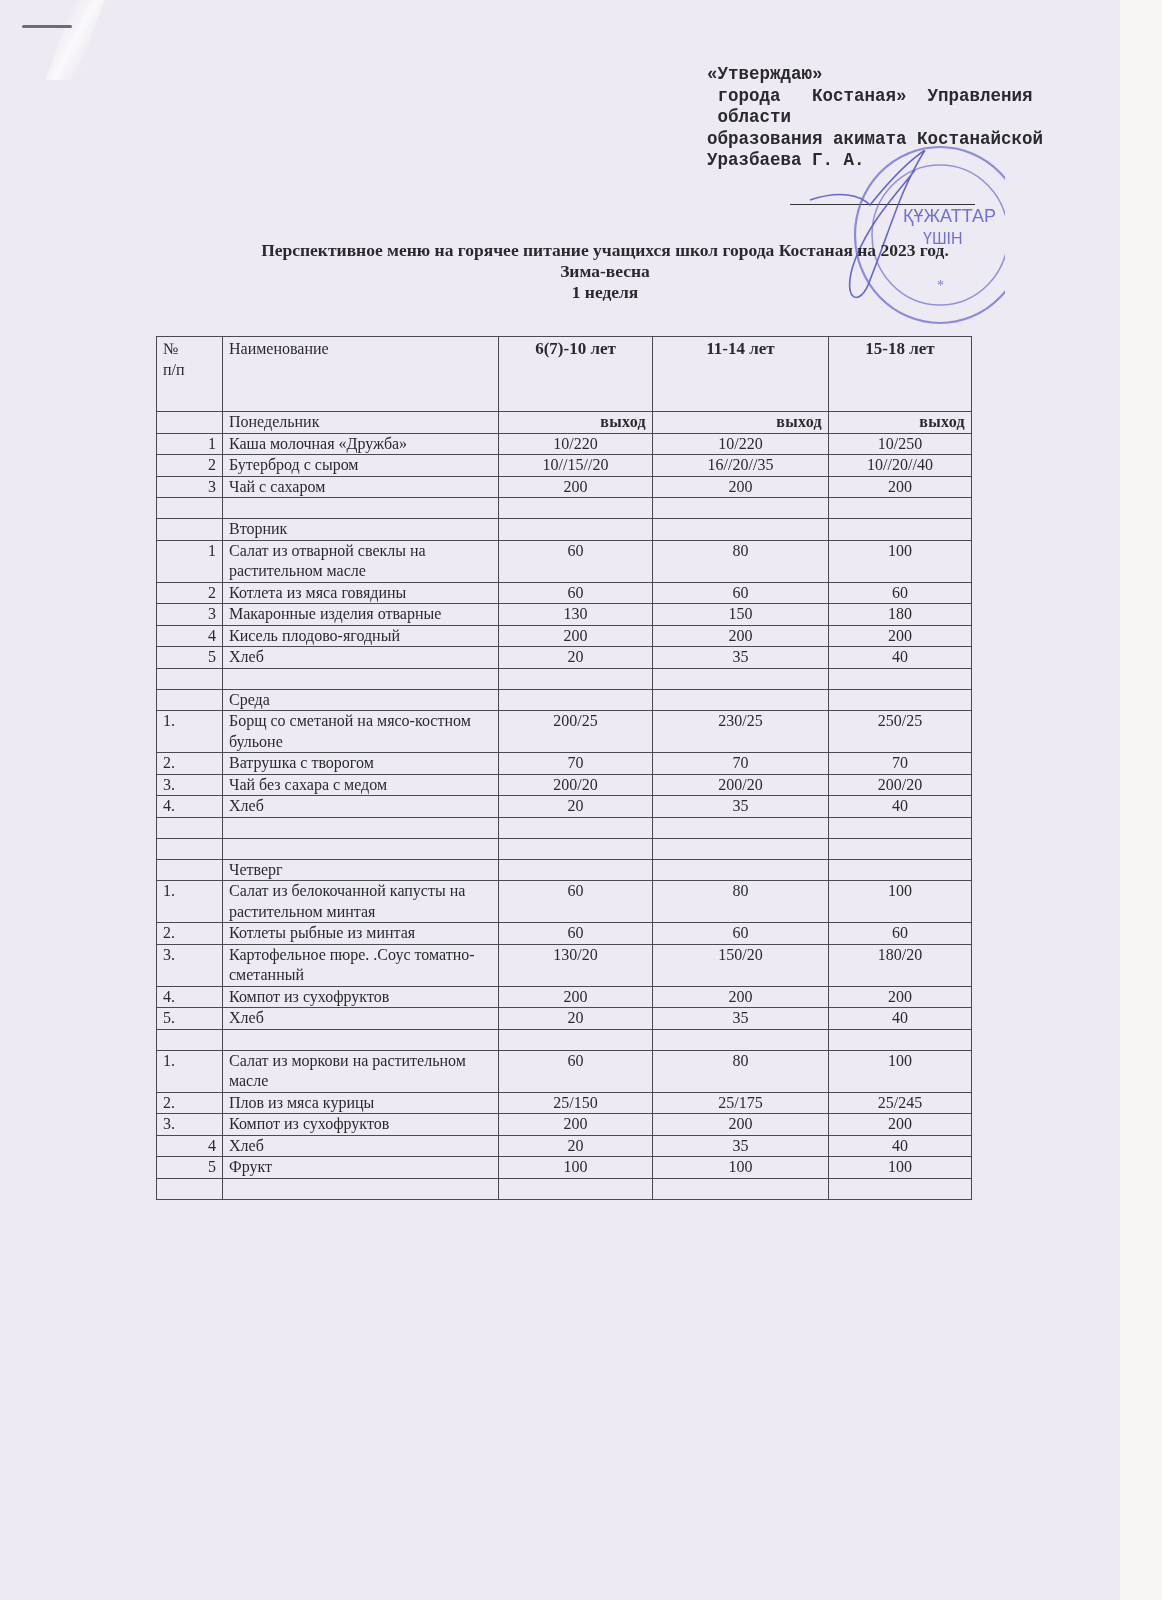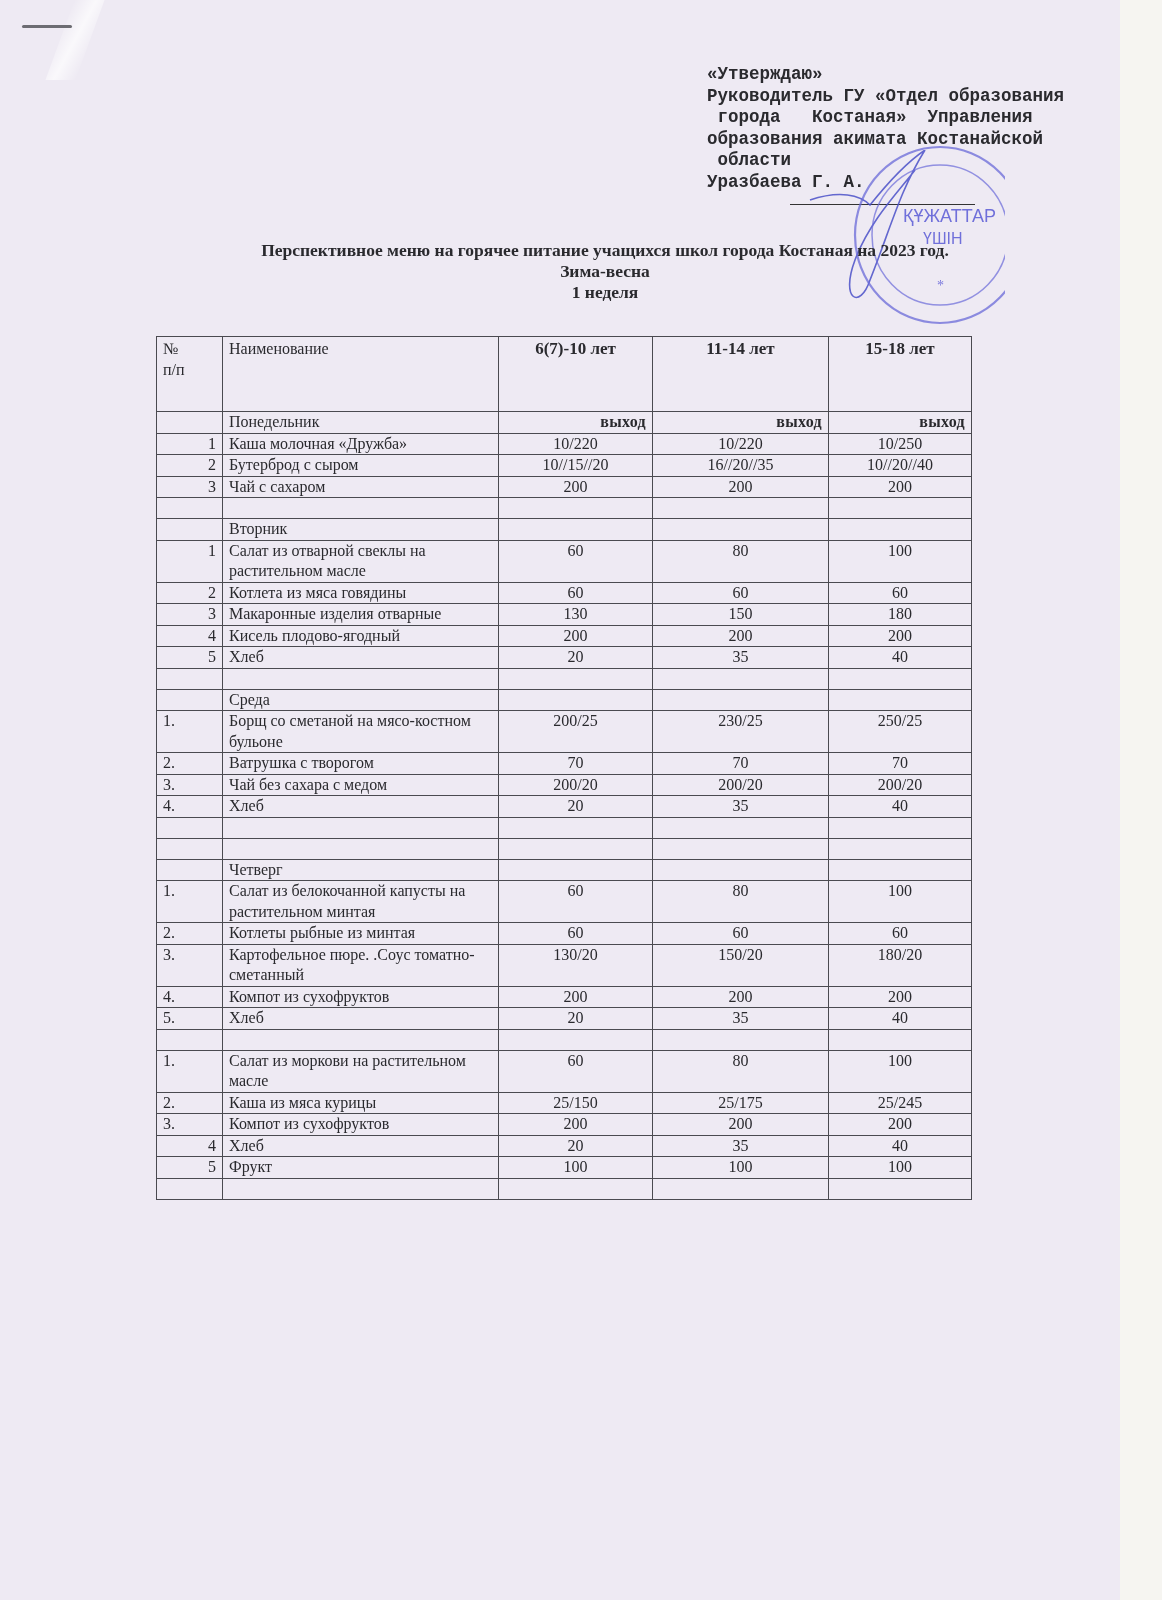--- a/index.html
+++ b/index.html
@@ -67,24 +67,23 @@
   </style>
 </head>
 <body>
 
 <div class="paper-edge"></div>
 <div class="fold-line"></div>
 <div class="staple-mark"></div>
 
 <div class="approval">
   <div>«Утверждаю»</div>
-  <div>Руководитель ГУ «Отдел образования</div>
   <div> города   Костаная»  Управления</div>
+  <div> области</div>
   <div>образования акимата Костанайской</div>
-  <div> области</div>
   <div>Уразбаева Г. А.</div>
 </div>
 <div class="sig-line"></div>
 
 <svg class="signature" viewBox="0 0 200 170">
   <path d="M10 50 C 40 40, 60 45, 70 55 C 90 30, 110 10, 125 0 M 125 0 C 100 40, 90 80, 70 130 C 60 160, 40 150, 55 110 C 70 70, 100 40, 115 20" fill="none" stroke="#4a50c8" stroke-width="1.6" opacity="0.85"></path>
 </svg>
 
 <svg class="stamp" viewBox="0 0 160 185">
   <ellipse cx="95" cy="95" rx="85" ry="88" fill="none" stroke="#6a6ad8" stroke-width="2.2" opacity="0.75"></ellipse>
@@ -301,21 +300,21 @@
       </tr>
       <tr class="tall">
         <td class="num left">1.</td>
         <td>Салат из моркови на растительном масле</td>
         <td class="val">60</td>
         <td class="val">80</td>
         <td class="val">100</td>
       </tr>
       <tr>
         <td class="num left">2.</td>
-        <td>Каша из мяса курицы</td>
+        <td>Плов из мяса курицы</td>
         <td class="val">25/150</td>
         <td class="val">25/175</td>
         <td class="val">25/245</td>
       </tr>
       <tr>
         <td class="num left">3.</td>
         <td>Компот из сухофруктов</td>
         <td class="val">200</td>
         <td class="val">200</td>
         <td class="val">200</td>

